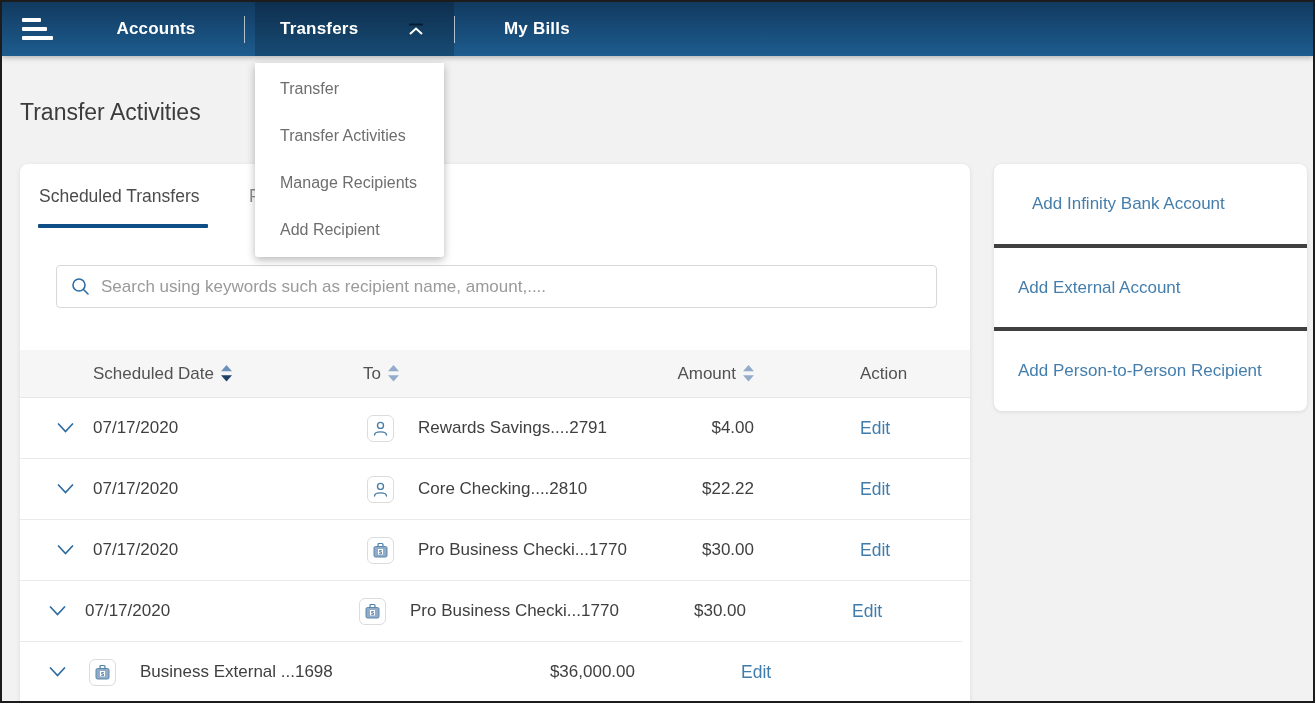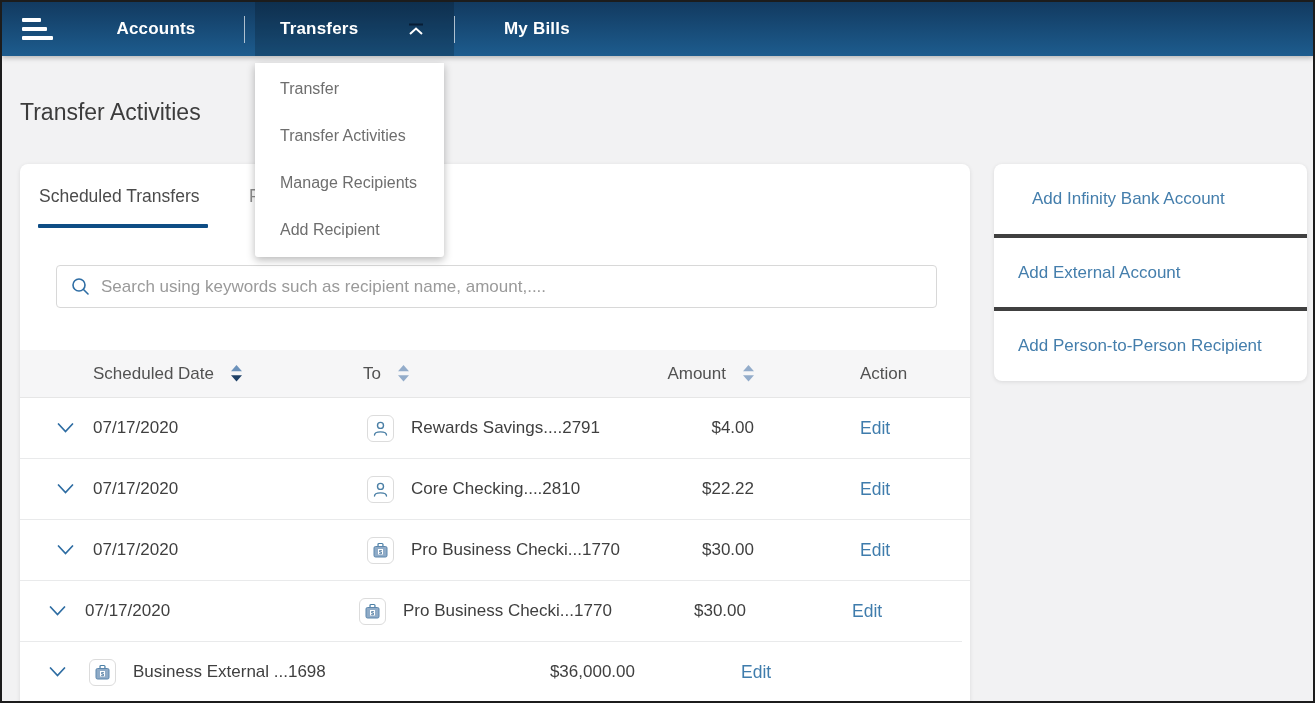--- a/index.html
+++ b/index.html
@@ -59,21 +59,21 @@
     position:absolute; left:18px; top:97px;
     font-size:23px; font-weight:400; color:#3c3c3c;
   }
 
   
   .card{
     position:absolute; background:#ffffff; border-radius:8px;
     box-shadow:0 1px 4px rgba(0,0,0,0.10);
   }
   .main-card{ left:18px; top:162px; width:950px; height:545px; border-radius:8px 8px 0 0; overflow:hidden; }
-  .side-card{ left:992px; top:162px; width:313px; height:217px; display:flex; flex-direction:column; }
+  .side-card{ left:992px; top:162px; width:313px; height:247px; display:flex; flex-direction:column; }
 
   
   .tabs{ position:relative; height:64px; }
   .tab{ position:absolute; top:22px; font-size:17.5px; cursor:pointer; white-space:nowrap; }
   .tab.active{ left:19px; color:#4b4b4b; }
   .tab.inactive{ left:229px; color:#8c8c8c; }
   .tab-underline{
     position:absolute; left:18px; top:60px; width:170px; height:4px;
     background:#0e4d85; border-radius:1px;
   }
@@ -95,28 +95,28 @@
   .table{ position:absolute; left:0; top:186px; width:950px; }
   .grid{
     display:grid;
     grid-template-columns:73px 270px 280px 111px 216px;
     align-items:center;
   }
   .thead{
     height:48px; background:#f6f6f7; border-bottom:1px solid #e6e6e6;
     font-size:17px; color:#525252;
   }
-  .th{ display:flex; align-items:center; gap:17px; }
+  .th{ display:flex; align-items:center; gap:7px; }
   .th.amount{ justify-content:flex-end; }
   .th.action{ padding-left:106px; }
 
   .row{ height:61px; border-bottom:1px solid #e9eaeb; font-size:17px; color:#3f3f3f; background:#fff; }
   .row.offset{ transform:translateX(-8px); }
   .cell.chev{ padding-left:37px; display:flex; align-items:center; cursor:pointer; }
-  .cell.to{ display:flex; align-items:center; gap:17px; }
+  .cell.to{ display:flex; align-items:center; gap:24px; }
   .cell.amount{ text-align:right; }
   .cell.action{ padding-left:106px; }
   .cell.action a{ color:#3f7cac; text-decoration:none; font-size:17.5px; cursor:pointer; }
 
   .acct-icon{
     width:27px; height:27px; border:1px solid #dcdcdc; border-radius:6px;
     display:flex; align-items:center; justify-content:center; margin-left:4px;
     background:#fff; flex:none;
   }
 

